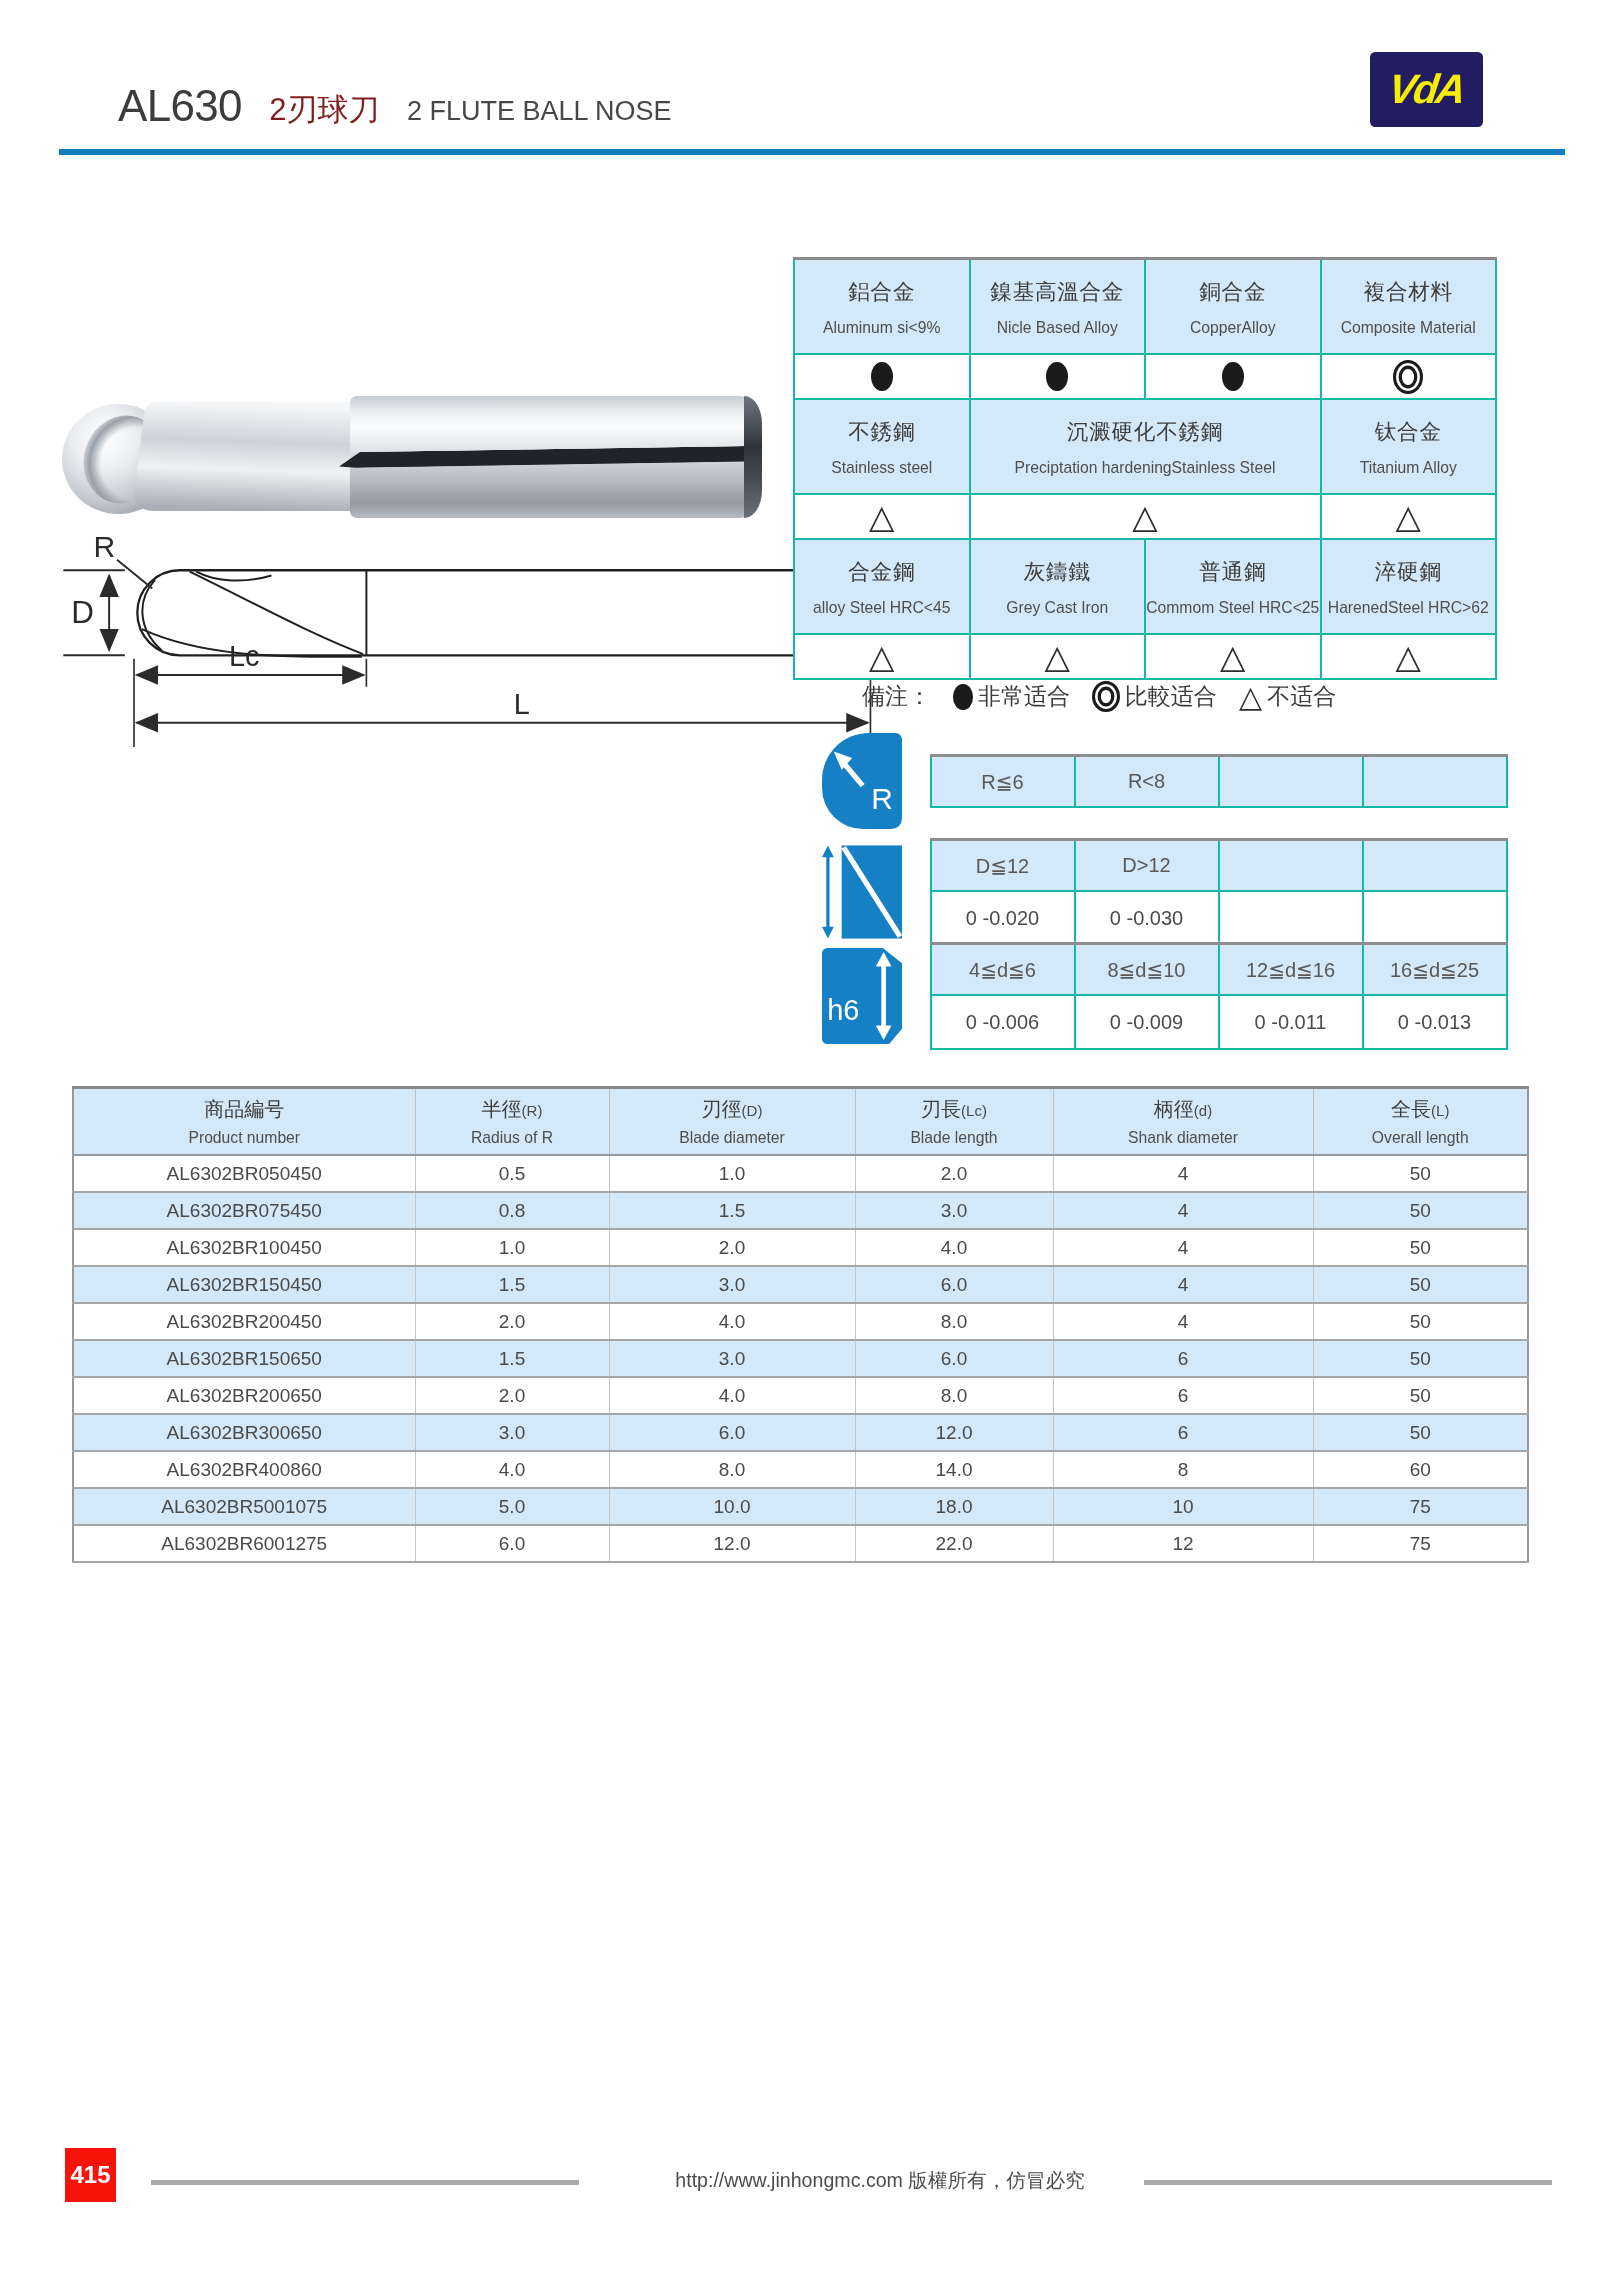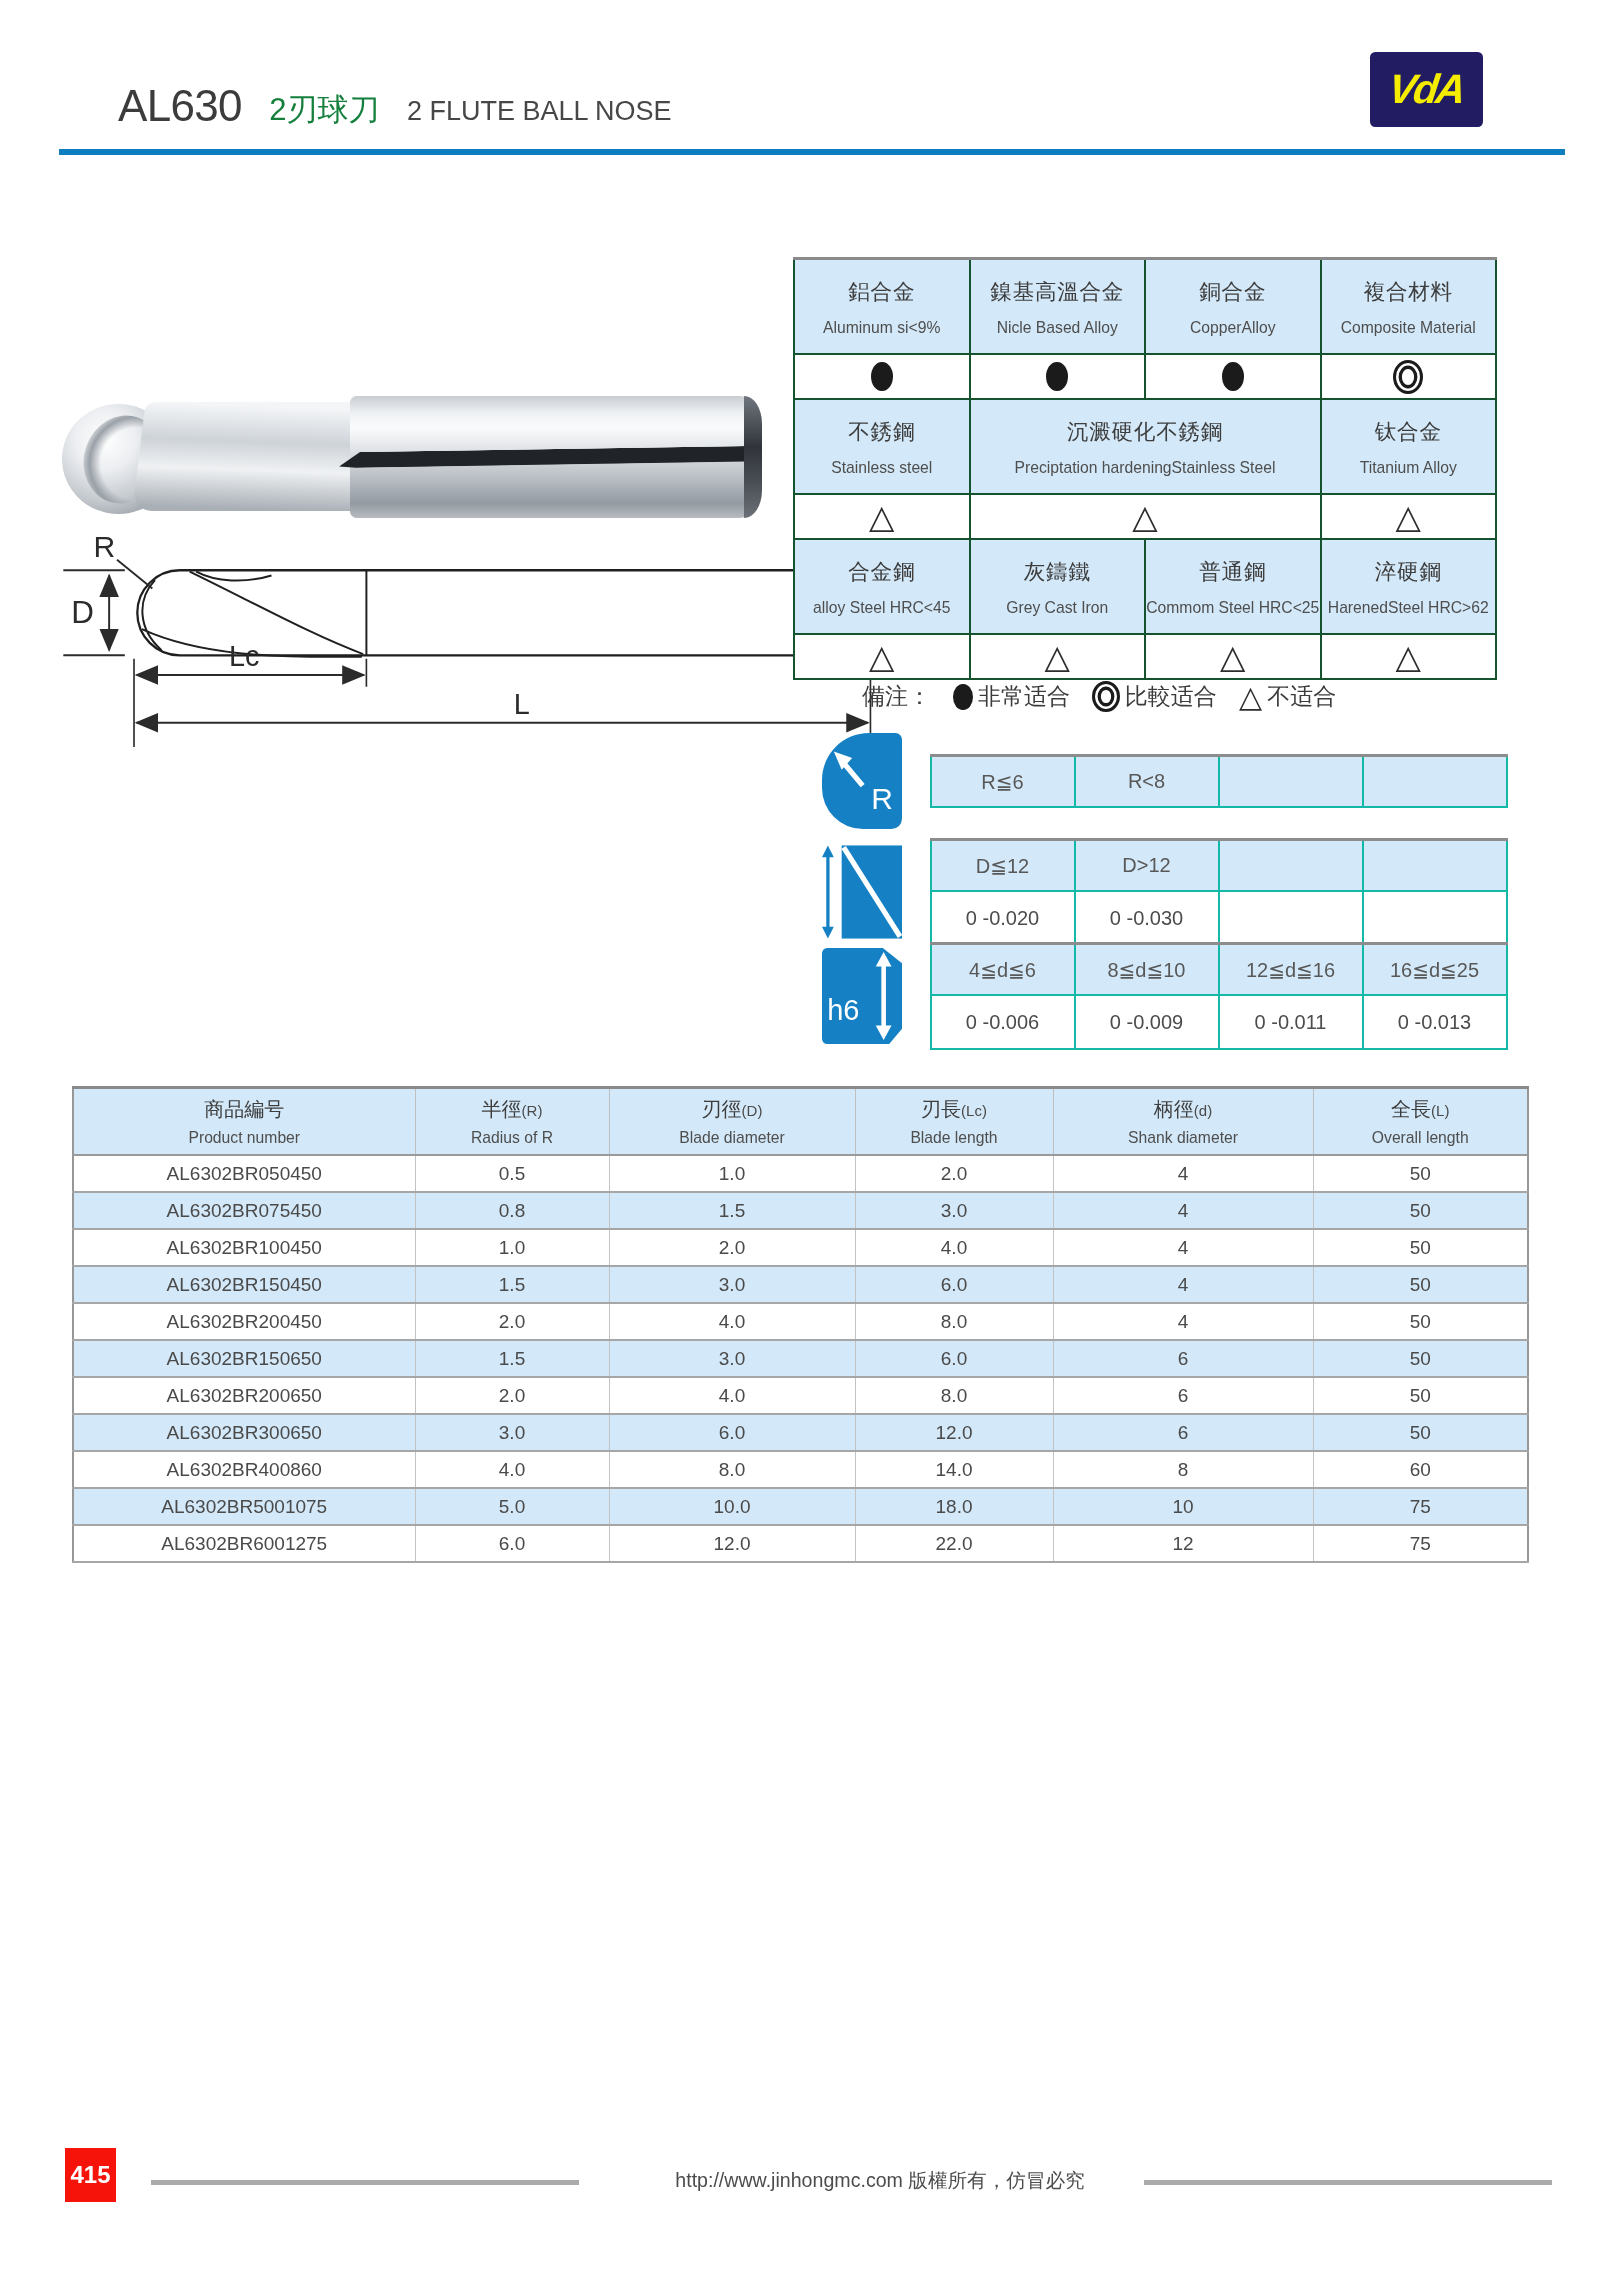--- a/index.html
+++ b/index.html
@@ -2,21 +2,21 @@
 <html style="font-size:10.5px"><head>
 <meta charset="utf-8">
 <style>
   html,body{margin:0;padding:0;background:#e9e9e9;}
   .page{position:relative;width:1622px;height:2295px;background:#ffffff;
         font-family:"Liberation Sans","DejaVu Sans",sans-serif;color:#3e3e3e;overflow:hidden;padding-left:24px;}
 
   
   .header{position:absolute;left:118px;top:84px;display:flex;align-items:flex-end;gap:27.5px;}
   .model{font-size:44px;color:#3c3c3c;letter-spacing:-0.7px;line-height:1;}
-  .sub-cn{font-size:31px;color:#15803d;line-height:1.15;}
+  .sub-cn{font-size:31px;color:#7f1d1d;line-height:1.15;}
   .sub-en{font-size:27px;color:#474747;line-height:1.18;letter-spacing:0px;}
   .logo{position:absolute;left:1370px;top:52px;width:113px;height:75px;background:#221d63;
         border-radius:5.2px;display:flex;align-items:center;justify-content:center;}
   .logo span{color:#f6ec00;font-size:41px;font-weight:bold;font-style:italic;letter-spacing:-2.6px;
         transform:skewX(-8deg);}
   .rule{position:absolute;left:59px;top:149px;width:1506px;height:5.9px;background:#0f7ec0;}
 
   
   .photo{position:absolute;left:62px;top:393px;width:703px;height:128px;}
   .photo .ball{position:absolute;left:0;top:10.5px;width:113px;height:110px;border-radius:50%;
@@ -36,21 +36,21 @@
       border-radius:0 19.6px 19.6px 0 / 0 30px 30px 0;
       background:linear-gradient(180deg,#70767d,#30343a 42%,#4b5056 72%,#6a7077);}
 
   
   .diagram{position:absolute;left:62px;top:523px;}
   .diagram text{font-family:"Liberation Sans",sans-serif;fill:#2b2b2b;}
 
   
   .mat-wrap{position:absolute;left:793px;top:257px;}
   table.mat{border-collapse:collapse;width:704px;table-layout:fixed;border:2.6px solid #909090;border-top:3.9px solid #8a8a8a;}
-  table.mat td{border:2px solid #14532d;text-align:center;vertical-align:middle;padding:0;}
+  table.mat td{border:2px solid #14b8a6;text-align:center;vertical-align:middle;padding:0;}
   td.mat-h{background:#d3e8f8;height:93px;}
   td.mat-h .cn{font-size:21.6px;color:#3d3d3d;margin-bottom:13px;letter-spacing:0.7px;}
   td.mat-h .en{font-size:15.7px;color:#4e4e4e;}
   td.mat-s{background:#ffffff;height:43px;}
 
   .sym-dot{display:inline-block;width:21.6px;height:29px;background:#1b1b1b;border-radius:50%;vertical-align:middle;}
   .sym-ring{display:inline-block;width:30px;height:34px;border-radius:50%;border:3.3px solid #1b1b1b;
             box-shadow:inset 0 0 0 2.6px #ffffff, inset 0 0 0 5.9px #1b1b1b;background:#ffffff;
             box-sizing:border-box;vertical-align:middle;}
   .sym-tri{display:inline-block;font-size:33px;line-height:1;color:#2d2d2d;vertical-align:middle;

